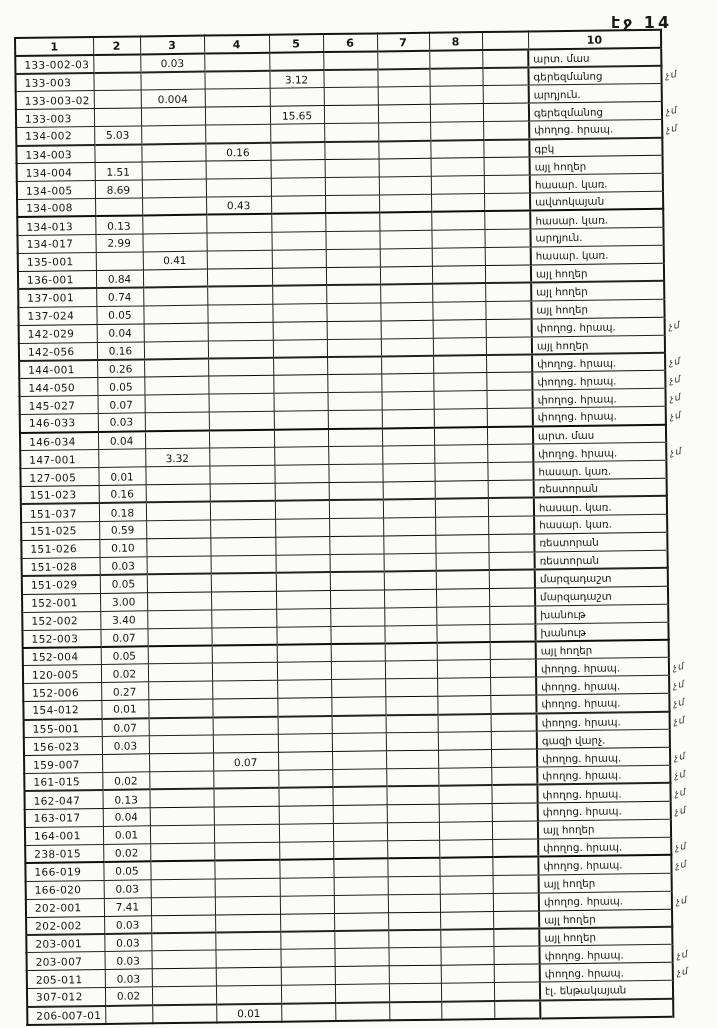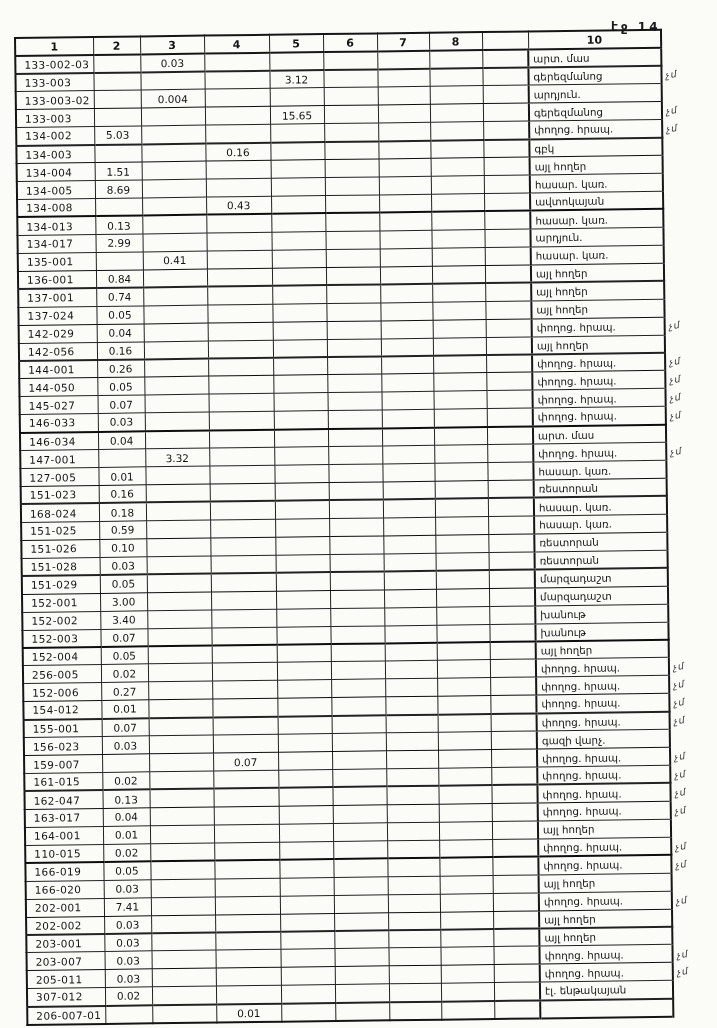--- a/index.html
+++ b/index.html
@@ -2,22 +2,22 @@
 <html><head>
 <meta charset="utf-8">
 <style>
   html,body{margin:0;padding:0;background:#e9e9e5;}
   .page{
     position:relative;width:717px;height:1028px;margin:0 auto;
     background:#fbfbf8;overflow:hidden;color:#141414;
     font-family:"DejaVu Sans",sans-serif;
   }
   .pageno{
-    position:absolute;top:20px;left:611px;
-    font-size:12px;font-weight:bold;letter-spacing:3px;color:#1a1a1a;
+    position:absolute;top:13px;left:611px;
+    font-size:16px;font-weight:bold;letter-spacing:3px;color:#1a1a1a;
   }
   .sheet{
     position:absolute;left:14px;top:37px;width:660px;
     transform:rotate(-0.72deg);transform-origin:0 0;
   }
   table.grid{
     border-collapse:collapse;table-layout:fixed;width:646px;
     border:2px solid #151515;
   }
   .grid th,.grid td{
@@ -370,21 +370,21 @@
             <td class="val"></td>
             <td class="val"></td>
             <td class="val"></td>
             <td class="val"></td>
             <td class="val"></td>
             <td class="val"></td>
             <td class="val"></td>
             <td class="label">ռեստորան</td>
           </tr>
           <tr>
-            <td class="code">168-024</td>
+            <td class="code">151-037</td>
             <td class="val">0.18</td>
             <td class="val"></td>
             <td class="val"></td>
             <td class="val"></td>
             <td class="val"></td>
             <td class="val"></td>
             <td class="val"></td>
             <td class="val"></td>
             <td class="label">հասար. կառ.</td>
           </tr>
@@ -478,21 +478,21 @@
             <td class="val"></td>
             <td class="val"></td>
             <td class="val"></td>
             <td class="val"></td>
             <td class="val"></td>
             <td class="val"></td>
             <td class="val"></td>
             <td class="label">այլ հողեր</td>
           </tr>
           <tr>
-            <td class="code">256-005</td>
+            <td class="code">120-005</td>
             <td class="val">0.02</td>
             <td class="val"></td>
             <td class="val"></td>
             <td class="val"></td>
             <td class="val"></td>
             <td class="val"></td>
             <td class="val"></td>
             <td class="val"></td>
             <td class="label">փողոց. հրապ.</td>
           </tr>
@@ -598,21 +598,21 @@
             <td class="val"></td>
             <td class="val"></td>
             <td class="val"></td>
             <td class="val"></td>
             <td class="val"></td>
             <td class="val"></td>
             <td class="val"></td>
             <td class="label">այլ հողեր</td>
           </tr>
           <tr>
-            <td class="code">110-015</td>
+            <td class="code">238-015</td>
             <td class="val">0.02</td>
             <td class="val"></td>
             <td class="val"></td>
             <td class="val"></td>
             <td class="val"></td>
             <td class="val"></td>
             <td class="val"></td>
             <td class="val"></td>
             <td class="label">փողոց. հրապ.</td>
           </tr>

